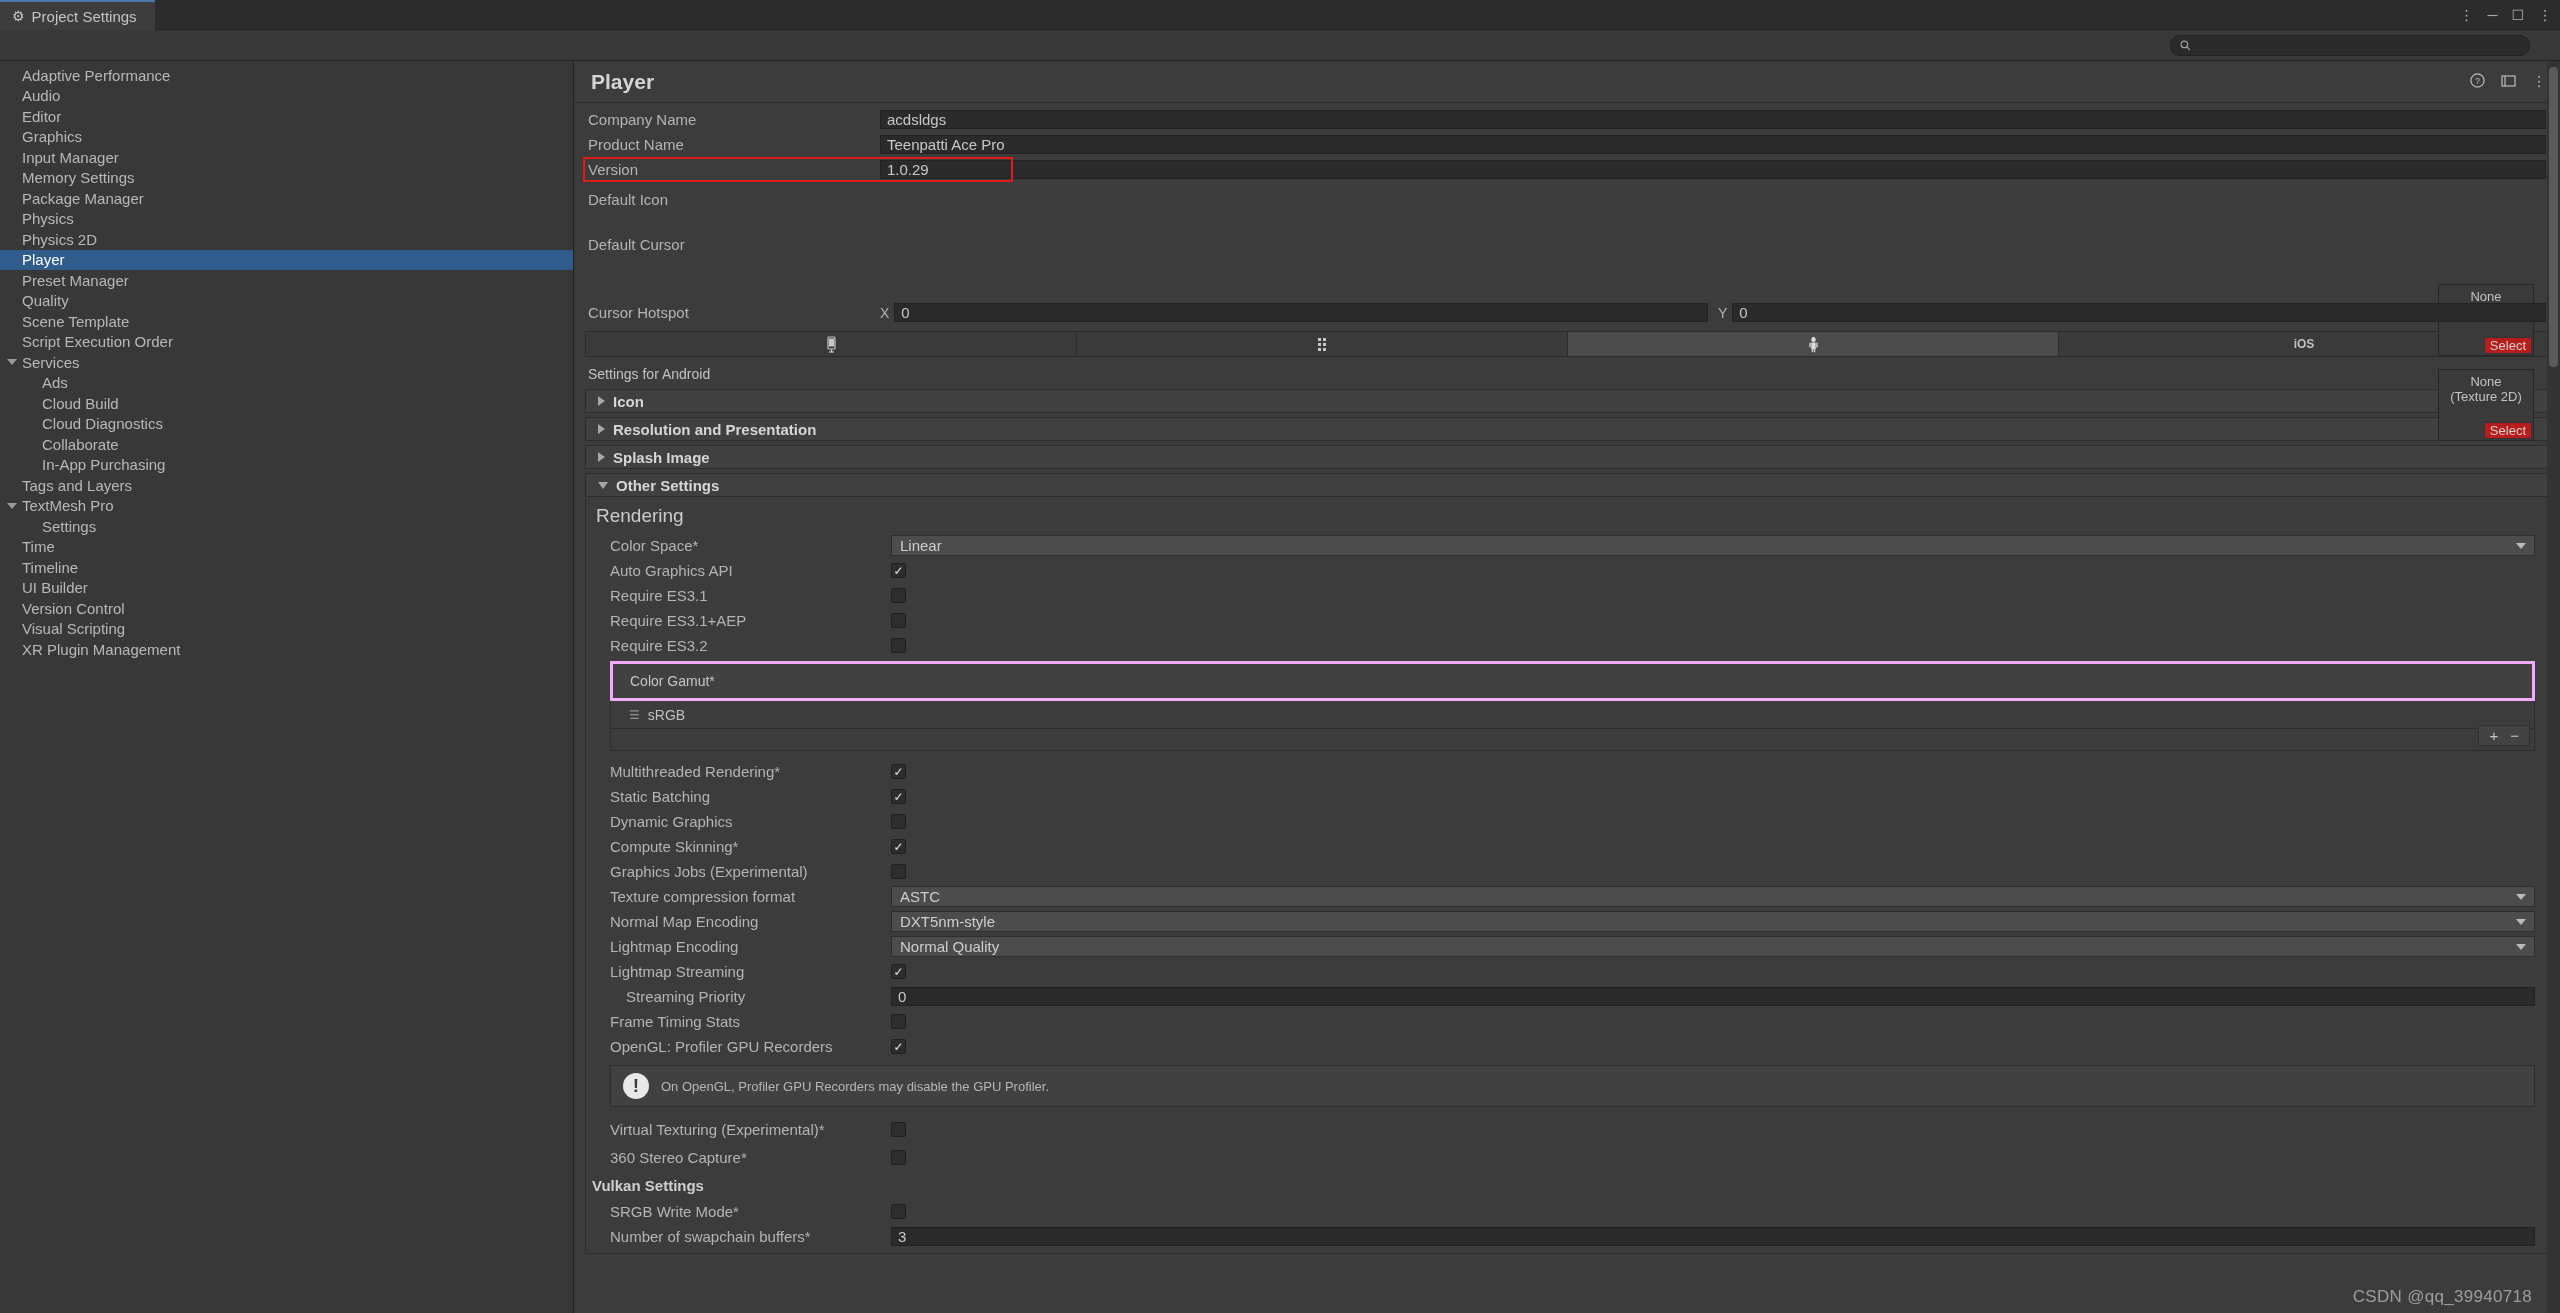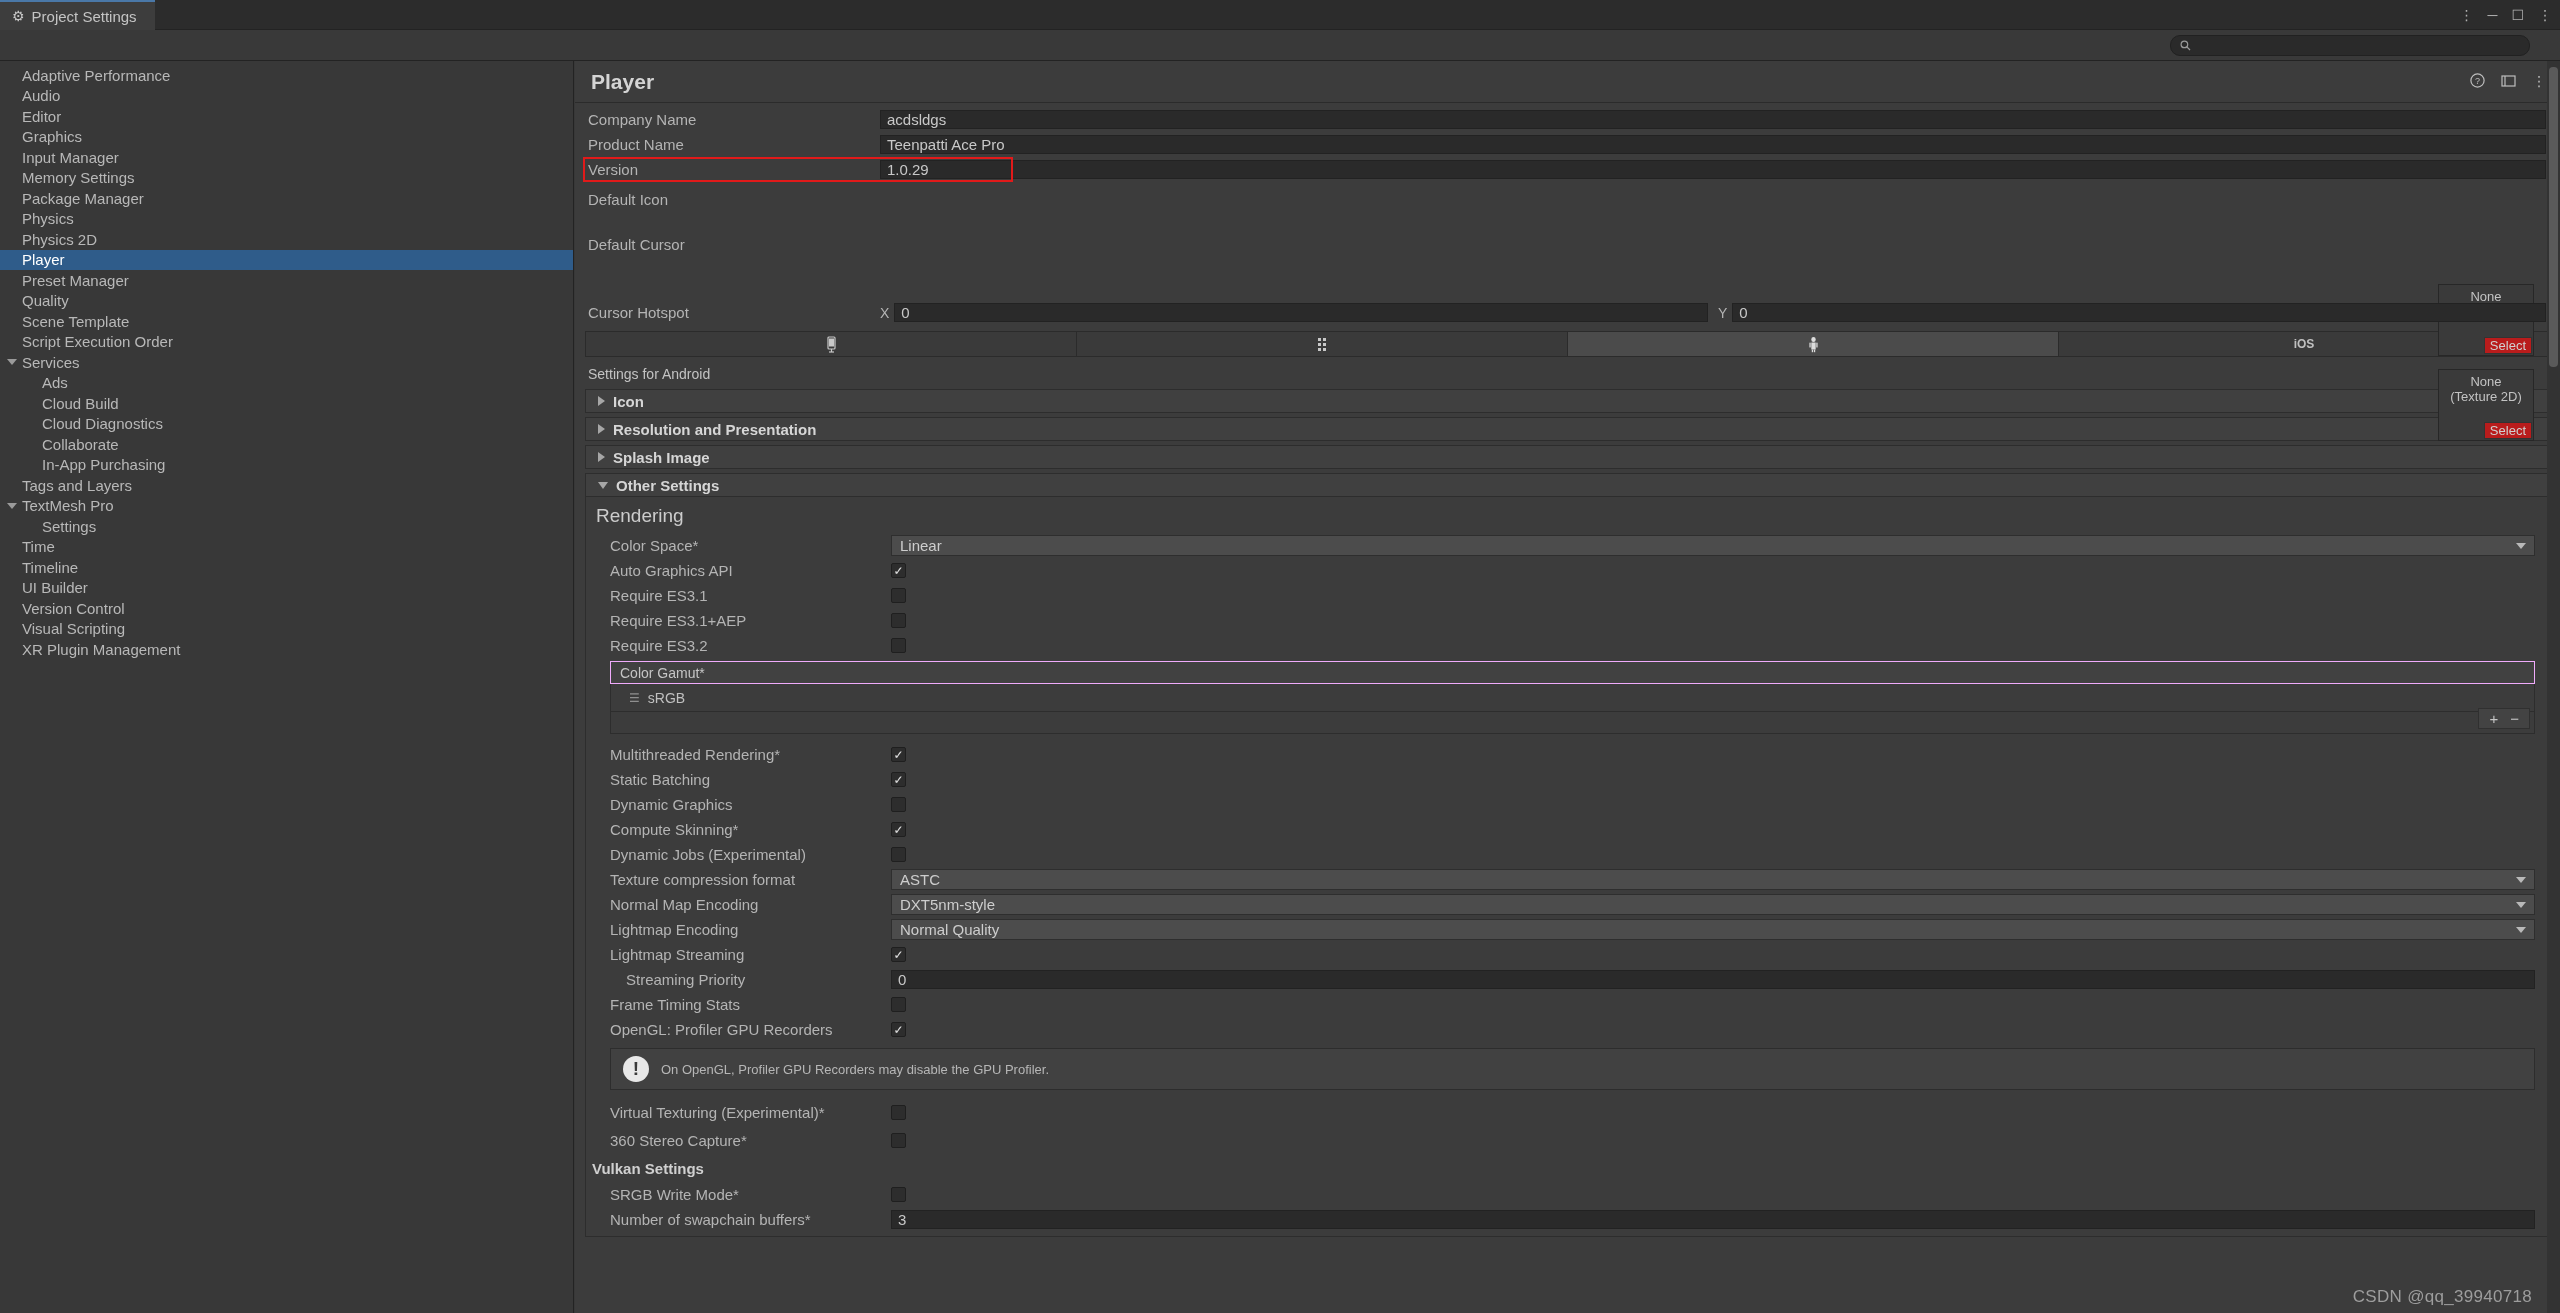--- a/index.html
+++ b/index.html
@@ -165,23 +165,23 @@
     color: #d6d6d6; font-size: 15px; font-weight: bold;
   }
   .tri-r { width: 0; height: 0; border-top: 5px solid transparent; border-bottom: 5px solid transparent; border-left: 7px solid #a6a6a6; }
   .tri-d { width: 0; height: 0; border-left: 5px solid transparent; border-right: 5px solid transparent; border-top: 7px solid #a6a6a6; }
 
   .sec-body { margin: 0 10px; border: 1px solid #2d2d2d; border-top: 0; background: #3c3c3c; padding: 4px 0 4px 0; }
   .group-title { color: #cccccc; font-size: 19px; padding: 4px 0 6px 10px; }
   .sub-title { color: #d0d0d0; font-size: 15px; font-weight: bold; padding: 6px 0 5px 6px; }
 
   .gamut-head {
-    margin: 3px 14px 0 24px; height: 23px; background: #414141;
-    border: 1px solid #f0abfc; display: flex; align-items: center;
-    padding-left: 9px; color: #c5c5c5; font-size: 14px;
+    margin: 3px 14px 0 24px; height: 40px; background: #414141;
+    border: 3px solid #f0abfc; display: flex; align-items: center;
+    padding-left: 17px; color: #c5c5c5; font-size: 14px;
   }
   .gamut-list {
     margin: 0 14px 0 24px; border: 1px solid #2d2d2d; border-top: 0;
     background: #3c3c3c; height: 28px; display: flex; align-items: center;
     padding-left: 18px; color: #c0c0c0; font-size: 14px; gap: 8px;
   }
   .gamut-list .handle { color: #8f8f8f; font-size: 12px; }
   .gamut-foot {
     margin: 0 14px 0 24px; height: 22px; border: 1px solid #2d2d2d; border-top: 0;
     background: #3c3c3c; position: relative;
@@ -525,21 +525,21 @@
             </div>
             <div class="row">
               <div class="row-label lbl-w indent-1">Dynamic Graphics</div>
               <div class="checkbox"></div>
             </div>
             <div class="row">
               <div class="row-label lbl-w indent-1">Compute Skinning*</div>
               <div class="checkbox on"></div>
             </div>
             <div class="row">
-              <div class="row-label lbl-w indent-1">Dynamic Jobs (Experimental)</div>
+              <div class="row-label lbl-w indent-1">Graphics Jobs (Experimental)</div>
               <div class="checkbox"></div>
             </div>
           </div>
 
         <div class="row">
           <div class="row-label lbl-w indent-1">Texture compression format</div>
           <div class="popup" style="margin-right:14px;">
             <span>ASTC</span>
             <span class="arrow"></span>
           </div>

